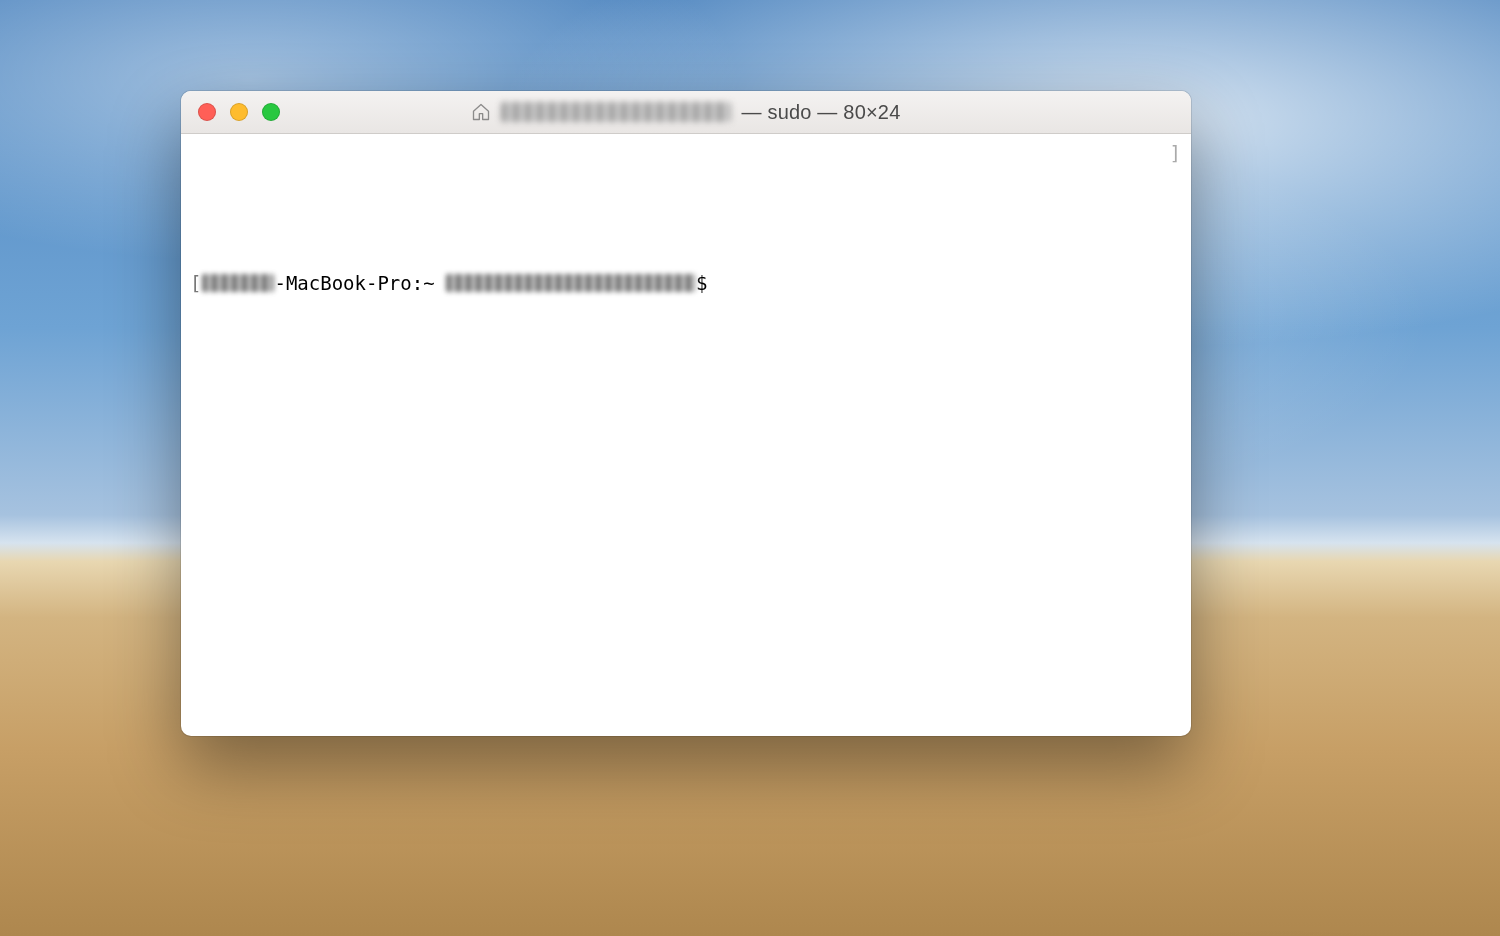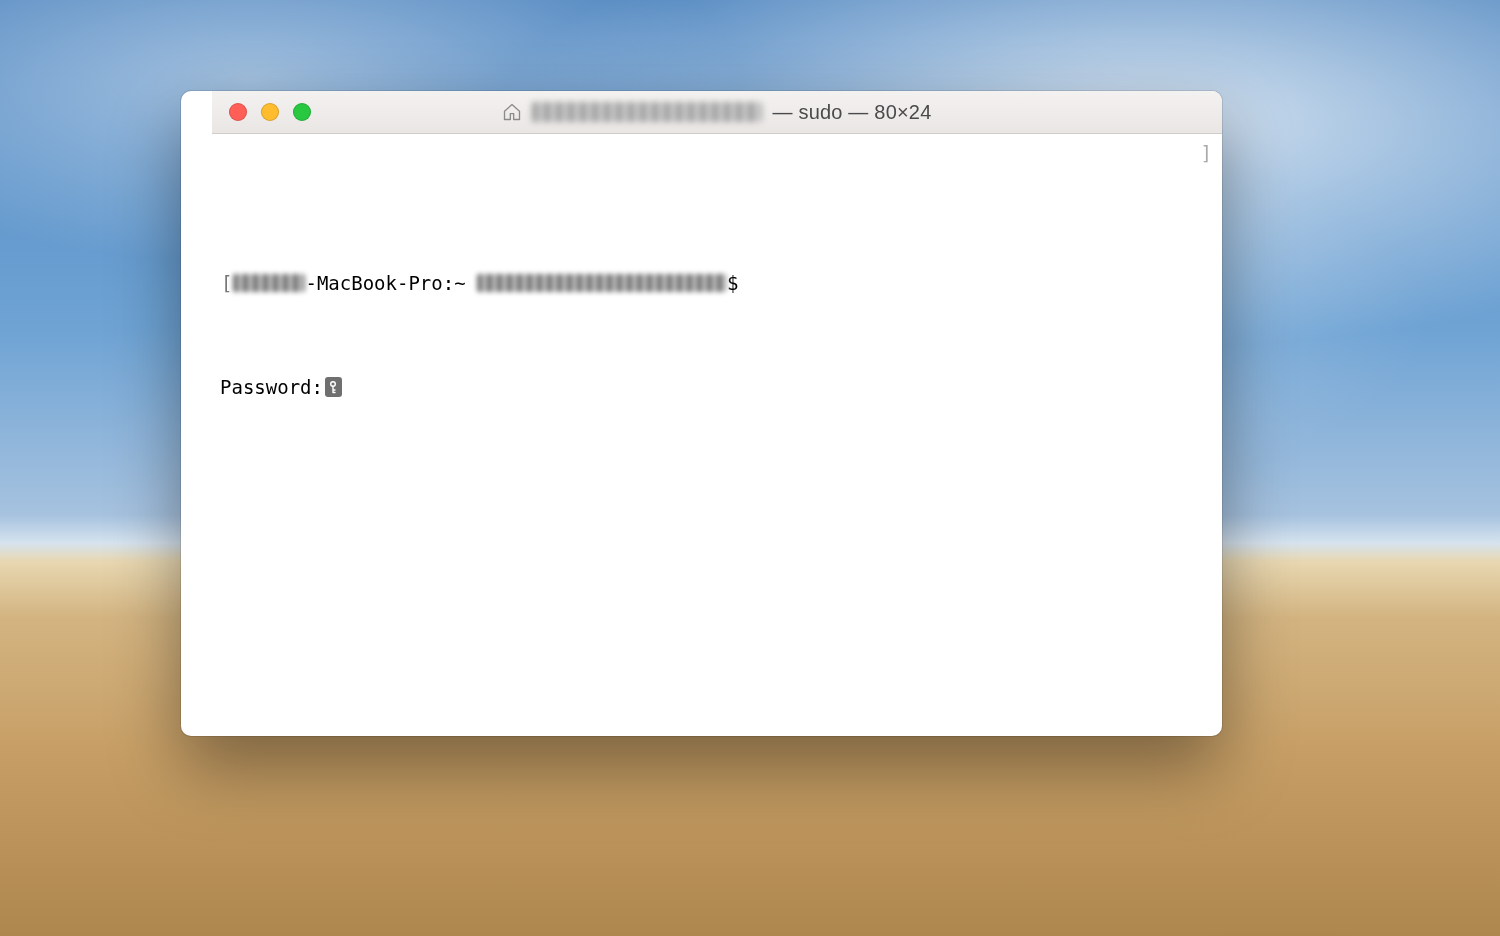--- a/index.html
+++ b/index.html
@@ -44,21 +44,20 @@
     top: 91px;
     left: 181px;
     width: 1010px;
     height: 645px;
     border-radius: 10px;
     background: #ffffff;
     box-shadow:
       0 30px 70px rgba(0,0,0,0.40),
       0 0 0 1px rgba(0,0,0,0.10);
     overflow: hidden;
-    padding-left: 31px;
   }
 
   .titlebar {
     height: 42px;
     background: linear-gradient(180deg, #f4f2f1 0%, #e9e6e4 100%);
     border-bottom: 1px solid #cfccc9;
     display: flex;
     align-items: center;
     position: relative;
   }
@@ -209,25 +208,16 @@
       <div class="right-bracket">]</div>
 
       <div class="line">
         <span class="bracket">[</span>
         <span class="blur-chip" style="width:72px"></span>
         <span>-MacBook-Pro:~ </span>
         <span class="blur-chip" style="width:250px"></span>
         <span>$ </span>
       </div>
 
-      <div class="line">
-        <span>Password:</span>
-        <span class="key-icon">
-          <svg viewBox="0 0 10 14">
-            <circle cx="5" cy="4" r="2.3" fill="none" stroke="#fff" stroke-width="1.4"></circle>
-            <path d="M5 6.2 L5 12.5 M5 10 L7 10 M5 12.5 L7 12.5" stroke="#fff" stroke-width="1.4" fill="none" stroke-linecap="round"></path>
-          </svg>
-        </span>
-      </div>
 
     </div>
   </div>
 </div>
 
 </body></html>

